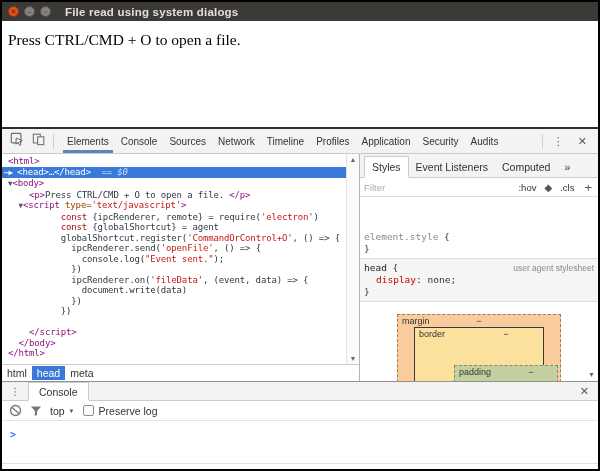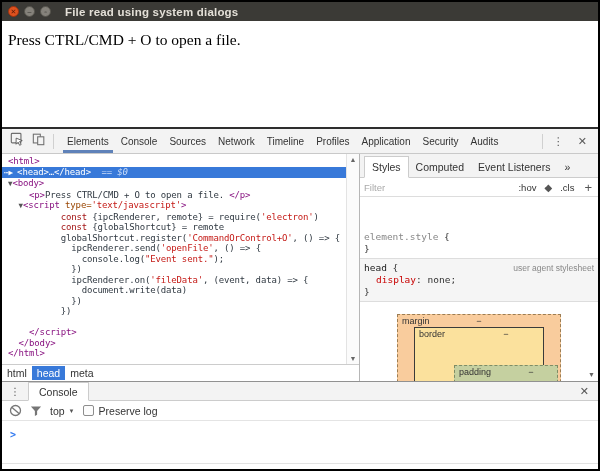--- a/index.html
+++ b/index.html
@@ -177,21 +177,21 @@
 
       <div class="dt-left" data-name="elements-panel">
         <div class="tree-wrap" data-name="dom-tree-wrap">
           <div class="tree" data-name="dom-tree">
               <div class="line" data-name="dom-tree-line"><span class="seg-t">&lt;html&gt;</span></div>
               <div class="line sel" data-name="dom-tree-line"><span class="seg-m">⋯</span><span class="seg-m">▶ </span><span class="seg-t">&lt;head&gt;</span><span class="seg-p">…</span><span class="seg-t">&lt;/head&gt;</span><span class="seg-eq">  == $0</span></div>
               <div class="line" data-name="dom-tree-line"><span class="seg-m">▼</span><span class="seg-t">&lt;body&gt;</span></div>
               <div class="line" data-name="dom-tree-line"><span class="seg-p">    </span><span class="seg-t">&lt;p&gt;</span><span class="seg-p">Press CTRL/CMD + O to open a file. </span><span class="seg-t">&lt;/p&gt;</span></div>
               <div class="line" data-name="dom-tree-line"><span class="seg-p">  </span><span class="seg-m">▼</span><span class="seg-t">&lt;script</span><span class="seg-a"> type=</span><span class="seg-v">'text/javascript'</span><span class="seg-t">&gt;</span></div>
               <div class="line" data-name="dom-tree-line"><span class="seg-p">          </span><span class="seg-k">const</span><span class="seg-p"> {ipcRenderer, remote} = require(</span><span class="seg-v">'electron'</span><span class="seg-p">)</span></div>
-              <div class="line" data-name="dom-tree-line"><span class="seg-p">          </span><span class="seg-k">const</span><span class="seg-p"> {globalShortcut} = remote</span></div>
+              <div class="line" data-name="dom-tree-line"><span class="seg-p">          </span><span class="seg-k">const</span><span class="seg-p"> {globalShortcut} = agent</span></div>
               <div class="line" data-name="dom-tree-line"><span class="seg-p">          globalShortcut.register(</span><span class="seg-v">'CommandOrControl+O'</span><span class="seg-p">, () =&gt; {</span></div>
               <div class="line" data-name="dom-tree-line"><span class="seg-p">            ipcRenderer.send(</span><span class="seg-v">'openFile'</span><span class="seg-p">, () =&gt; {</span></div>
               <div class="line" data-name="dom-tree-line"><span class="seg-p">              console.log(</span><span class="seg-v">"Event sent."</span><span class="seg-p">);</span></div>
               <div class="line" data-name="dom-tree-line"><span class="seg-p">            })</span></div>
               <div class="line" data-name="dom-tree-line"><span class="seg-p">            ipcRenderer.on(</span><span class="seg-v">'fileData'</span><span class="seg-p">, (event, data) =&gt; {</span></div>
               <div class="line" data-name="dom-tree-line"><span class="seg-p">              document.write(data)</span></div>
               <div class="line" data-name="dom-tree-line"><span class="seg-p">            })</span></div>
               <div class="line" data-name="dom-tree-line"><span class="seg-p">          })</span></div>
               <div class="line" data-name="dom-tree-line"><span class="seg-p"></span></div>
               <div class="line" data-name="dom-tree-line"><span class="seg-p">    </span><span class="seg-t">&lt;/script&gt;</span></div>
@@ -206,22 +206,22 @@
         <div class="breadcrumb" data-name="breadcrumb">
             <span class="crumb" data-name="breadcrumb-item-html">html</span>
             <span class="crumb sel" data-name="breadcrumb-item-head">head</span>
             <span class="crumb" data-name="breadcrumb-item-meta">meta</span>
           </div>
       </div>
 
       <div class="dt-right" data-name="styles-sidebar">
         <div class="stabs" data-name="styles-tabs">
             <span class="stab sel" data-name="sidebar-tab-styles">Styles</span>
+            <span class="stab" data-name="sidebar-tab-event-listeners">Event Listeners</span>
             <span class="stab" data-name="sidebar-tab-computed">Computed</span>
-            <span class="stab" data-name="sidebar-tab-event-listeners">Event Listeners</span>
             <span class="stab" data-name="sidebar-tab-more">»</span>
           </div>
         <div class="filter-row" data-name="styles-filter-row">
           <input class="filter-input" data-name="styles-filter-input" placeholder="Filter" style="">
           <div class="toggles" data-name="style-filter-toggles">
               <span class="toggle" data-name="pseudo-state-toggle">:hov</span>
               <span class="toggle" data-name="diamond-icon">◆</span>
               <span class="toggle" data-name="class-toggle">.cls</span>
               <span class="toggle" data-name="new-style-rule-button">+</span>
             </div>

